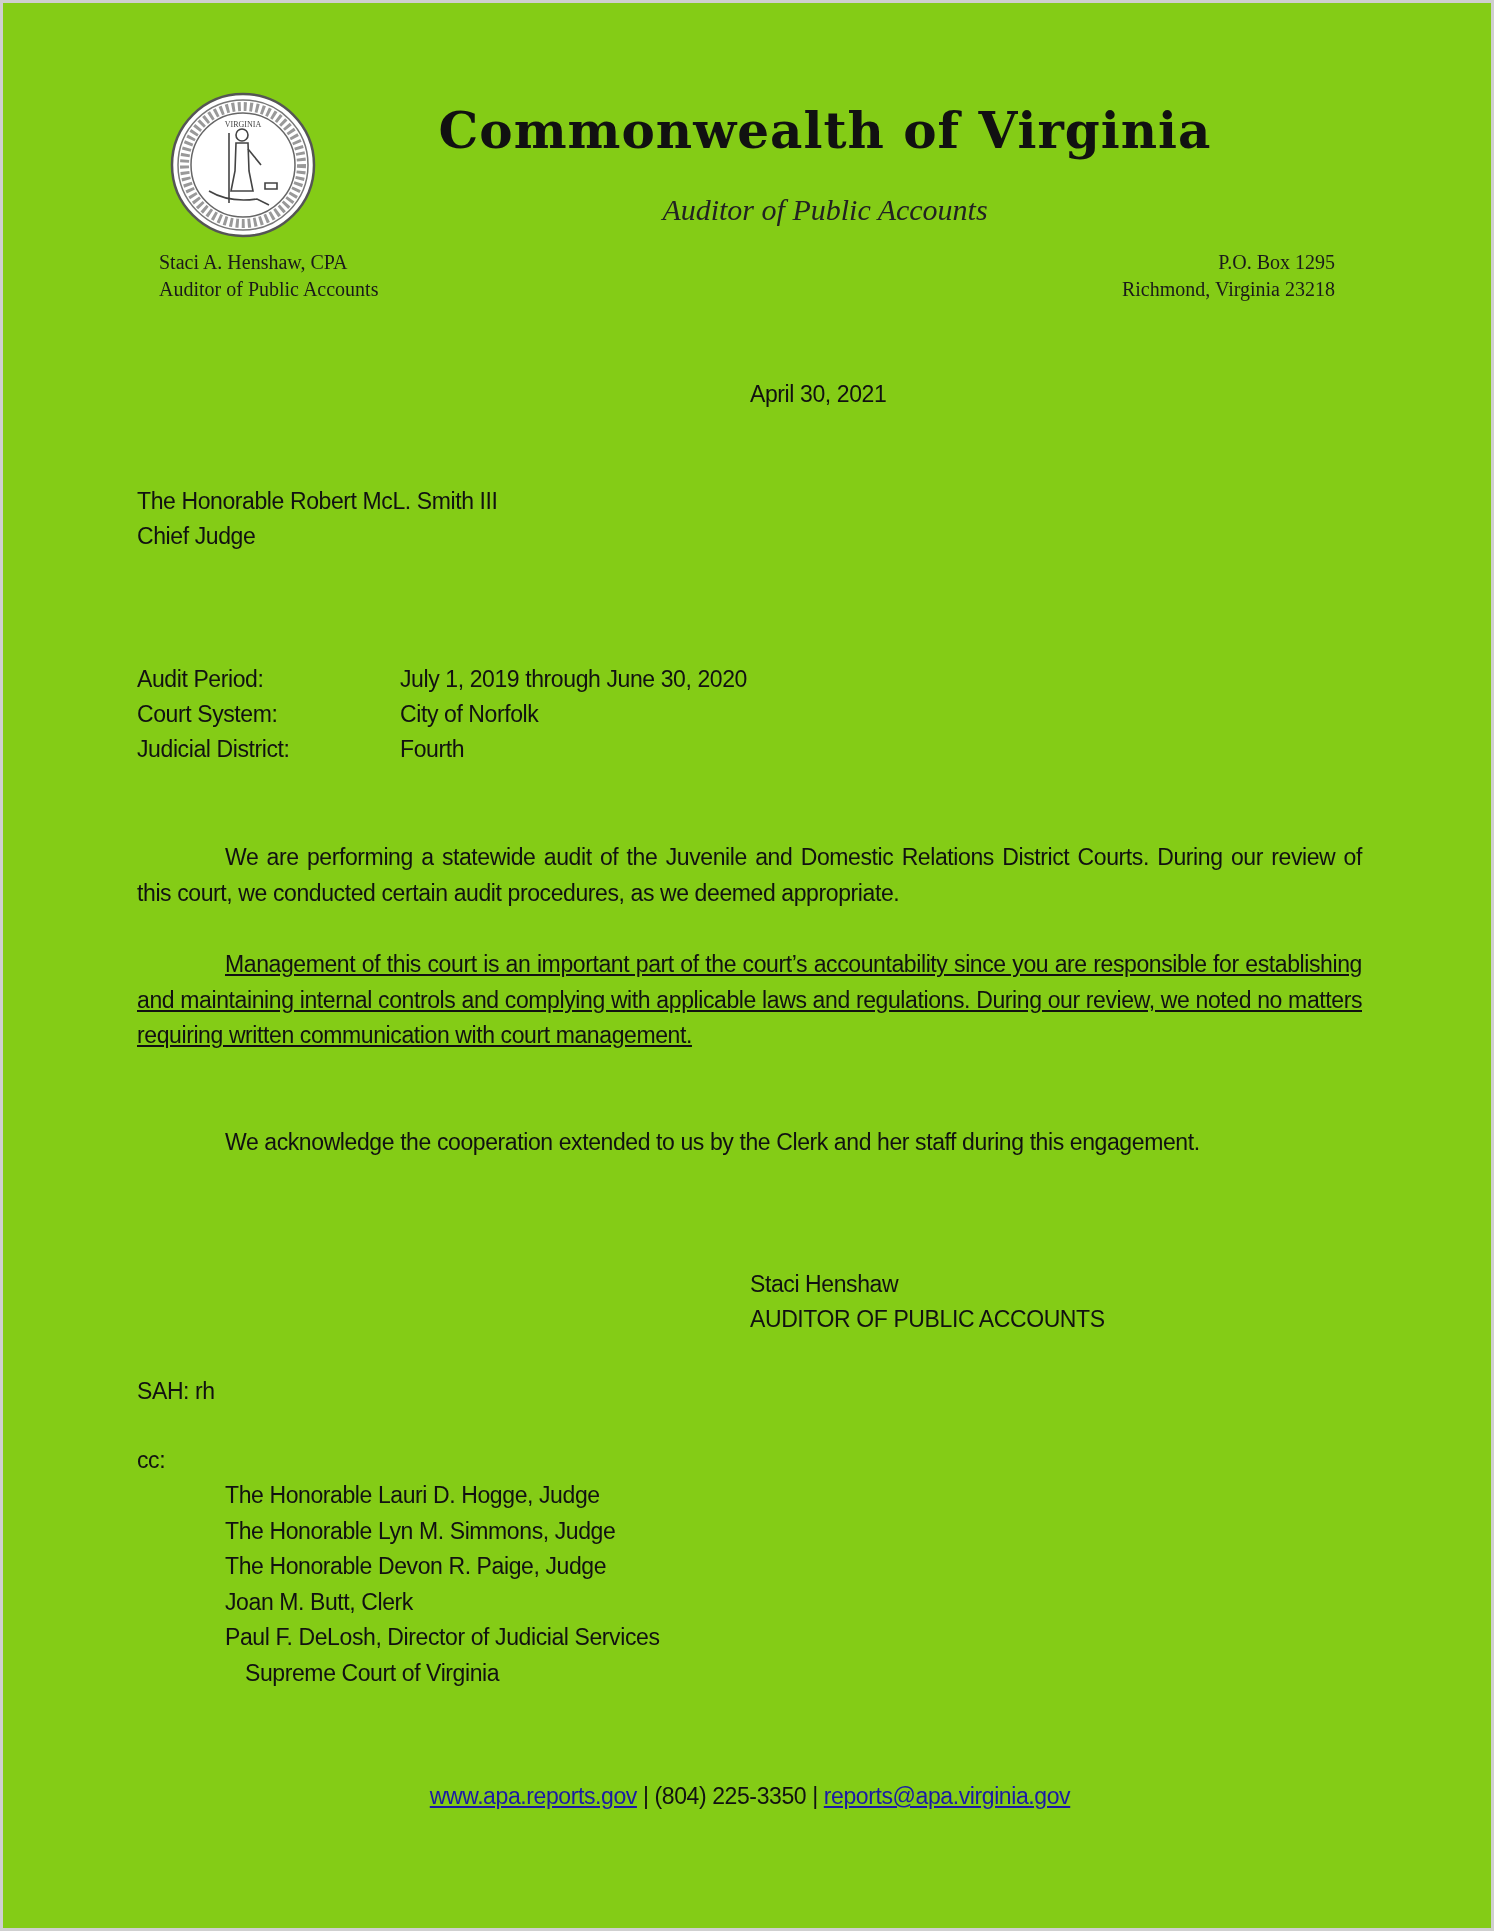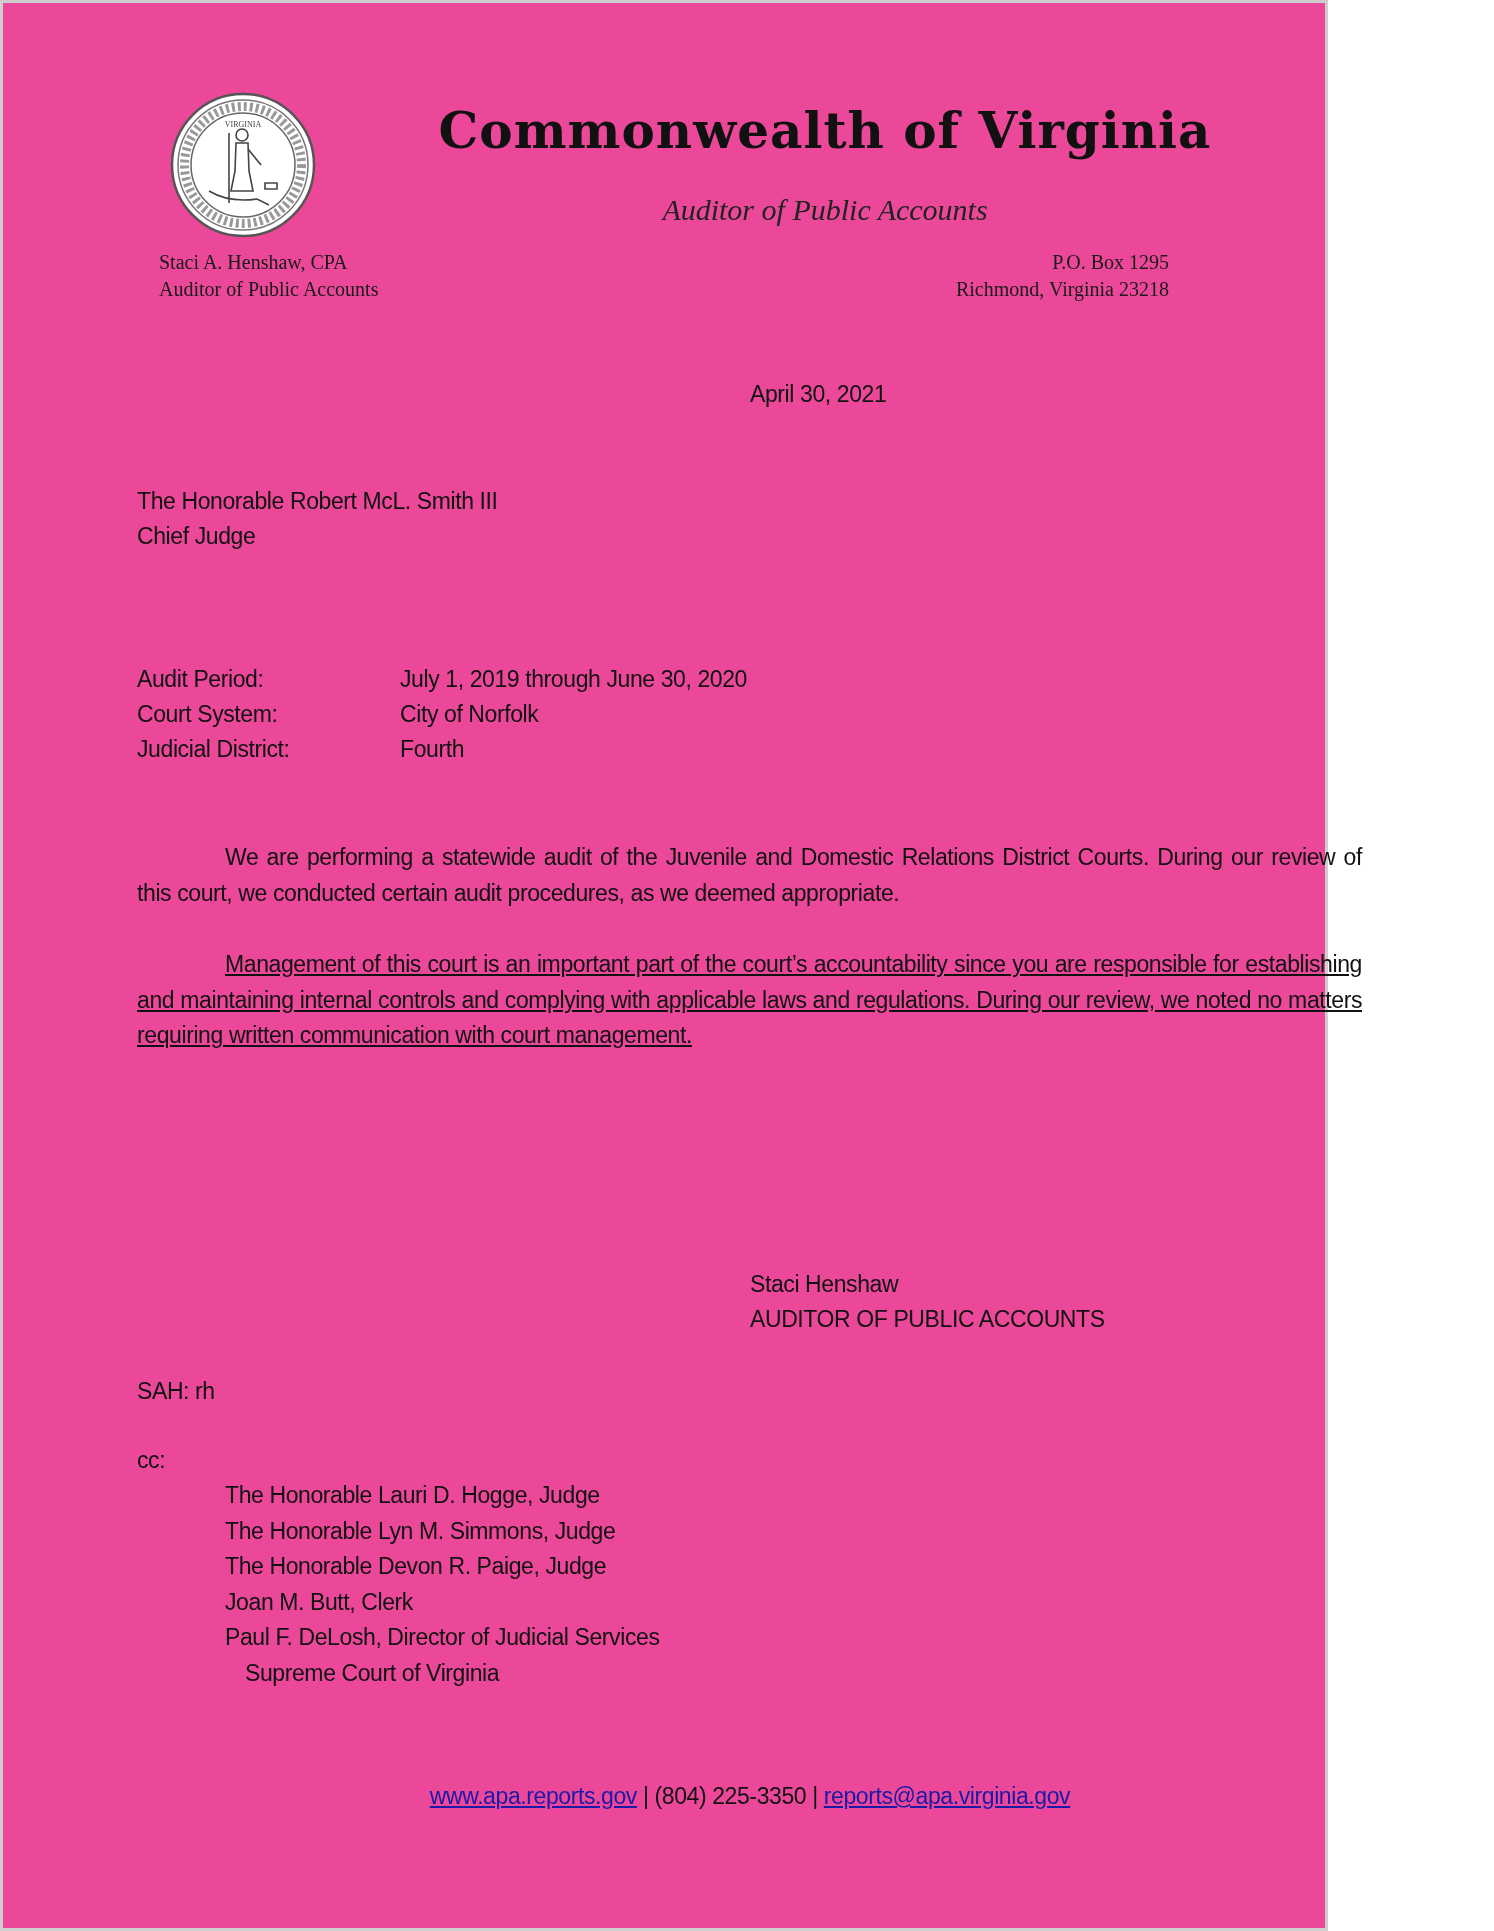--- a/index.html
+++ b/index.html
@@ -1,22 +1,22 @@
 <!DOCTYPE html>
 <html><head>
 <meta charset="utf-8">
 <style>
   html, body { margin: 0; padding: 0; }
   body {
     width: 1494px; height: 1931px; position: relative; overflow: hidden;
     background: #ffffff;
   }
   .page {
-    position: absolute; left: 0; top: 0; width: 1328px; height: 1931px;
-    box-sizing: border-box; border: 3px solid #cfcfcf; background: #ec4899;
+    position: absolute; left: 0; top: 0; width: 1494px; height: 1931px;
+    box-sizing: border-box; border: 3px solid #cfcfcf; background: #84cc16;
   }
   .serif { font-family: "Liberation Serif", "DejaVu Serif", serif; color: #1a1a1a; }
   .body-text {
     font-family: "Liberation Sans", "DejaVu Sans", sans-serif;
     font-size: 23px; color: #111; letter-spacing: -0.4px;
   }
   .abs { position: absolute; white-space: nowrap; }
 
   
   .seal { position: absolute; left: 166px; top: 88px; width: 148px; height: 148px; }
@@ -87,20 +87,21 @@
 
   <div class="abs body-text kv-label" style="top:663px;">Audit Period:</div>
   <div class="abs body-text kv-value" style="top:663px;">July 1, 2019 through June 30, 2020</div>
   <div class="abs body-text kv-label" style="top:698px;">Court System:</div>
   <div class="abs body-text kv-value" style="top:698px;">City of Norfolk</div>
   <div class="abs body-text kv-label" style="top:733px;">Judicial District:</div>
   <div class="abs body-text kv-value" style="top:733px;">Fourth</div>
 
   <div class="para body-text" style="top:837px;"><span class="indent"></span><span>We are performing a statewide audit of the Juvenile and Domestic Relations District Courts. During our review of this court, we conducted certain audit procedures, as we deemed appropriate.</span></div>
   <div class="para body-text" style="top:944px;text-decoration:underline;"><span class="indent"></span><span>Management of this court is an important part of the court’s accountability since you are responsible for establishing and maintaining internal controls and complying with applicable laws and regulations.  During our review, we noted no matters requiring written communication with court management.</span></div>
+  <div class="para body-text" style="top:1122px;"><span class="indent"></span><span>We acknowledge the cooperation extended to us by the Clerk and her staff during this engagement.</span></div>
 
   <div class="abs body-text" style="left:747px; top:1268px;">Staci Henshaw</div>
   <div class="abs body-text" style="left:747px; top:1303px;">AUDITOR OF PUBLIC ACCOUNTS</div>
 
   <div class="abs body-text" style="left:134px; top:1375px;">SAH: rh</div>
 
   <div class="abs body-text" style="left:134px; top:1444px;">cc:</div>
   <div class="abs body-text cc-line" style="top:1479px;">The Honorable Lauri D. Hogge, Judge</div>
   <div class="abs body-text cc-line" style="top:1515px;">The Honorable Lyn M. Simmons, Judge</div>
   <div class="abs body-text cc-line" style="top:1550px;">The Honorable Devon R. Paige, Judge</div>

